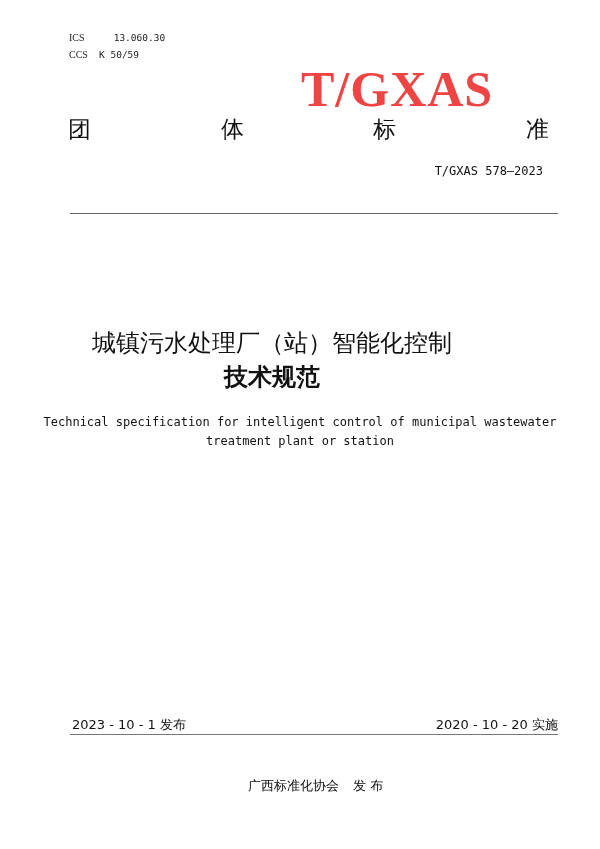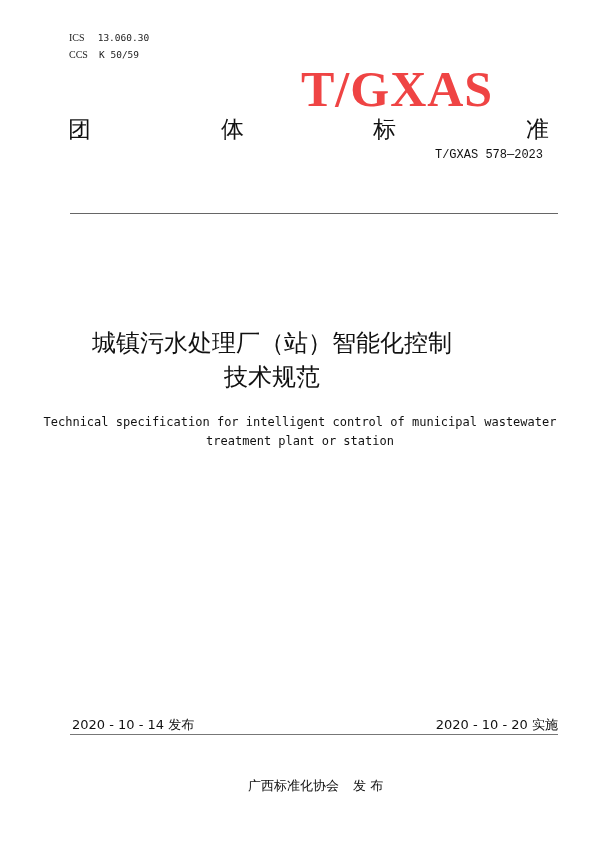--- a/index.html
+++ b/index.html
@@ -14,43 +14,43 @@
   .title-cn { font-family: "DejaVu Sans", sans-serif; font-size: 24px; color: #111; text-align: center; left: 0; width: 544px; line-height: 34px; }
   .title-en { font-family: "DejaVu Sans Mono", monospace; font-size: 12px; color: #111; text-align: center; left: 0; width: 620px; line-height: 19px; margin-left: -10px; }
   .date { font-family: "DejaVu Sans", sans-serif; font-size: 13px; color: #111; }
   .publisher { font-family: "DejaVu Sans", sans-serif; font-size: 13px; color: #111; }
 </style>
 </head>
 <body>
 
 <div class="abs" style="left:69px; top:26px;">
   <span class="cls-label">ICS</span>
-  <span class="cls-val" style="margin-left:8px;">13.060.30</span>
+  <span class="cls-val" style="margin-left:24px;">13.060.30</span>
 </div>
 <div class="abs" style="left:69px; top:43px;text-align:center;">
   <span class="cls-label">CCS</span>
   <span class="cls-val" style="margin-left:6px;">K 50/59</span>
 </div>
 
 <div class="abs brand" style="left:301px; top:64px;">T/GXAS</div>
 
 <div class="abs std-type" style="left:68px; top:118px;">团</div>
 <div class="abs std-type" style="left:221px; top:118px;">体</div>
 <div class="abs std-type" style="left:373px; top:118px;">标</div>
 <div class="abs std-type" style="left:526px; top:118px;">准</div>
 
-<div class="abs std-no" style="right:57px; top:148px;font-family:Liberation Mono, monospace;">T/GXAS 578—2023</div>
+<div class="abs std-no" style="right:57px; top:164px;">T/GXAS 578—2023</div>
 
 <div class="abs rule" style="left:70px; top:213px; width:488px;"></div>
 
 <div class="abs title-cn" style="top:326px;">城镇污水处理厂（站）智能化控制</div>
-<div class="abs title-cn" style="top:360px;">技术规范</div>
+<div class="abs title-cn" style="top:360px;font-weight:bold;">技术规范</div>
 
 <div class="abs title-en" style="top:413px;">Technical specification for intelligent control of municipal wastewater</div>
 <div class="abs title-en" style="top:432px;">treatment plant or station</div>
 
-<div class="abs date" style="left:72px; top:716px;">2020 - 10 - 14 发布</div>
+<div class="abs date" style="left:72px; top:716px;">2023 - 10 - 1 发布</div>
 <div class="abs date" style="right:42px; top:716px;">2020 - 10 - 20 实施</div>
 
 <div class="abs rule" style="left:70px; top:734px; width:488px; background:#777;"></div>
 
 <div class="abs publisher" style="left:226px; top:777px;margin-left:22px;">广西标准化协会</div>
 <div class="abs publisher" style="left:353px; top:777px;text-align:center;">发 布</div>
 
 </body></html>

